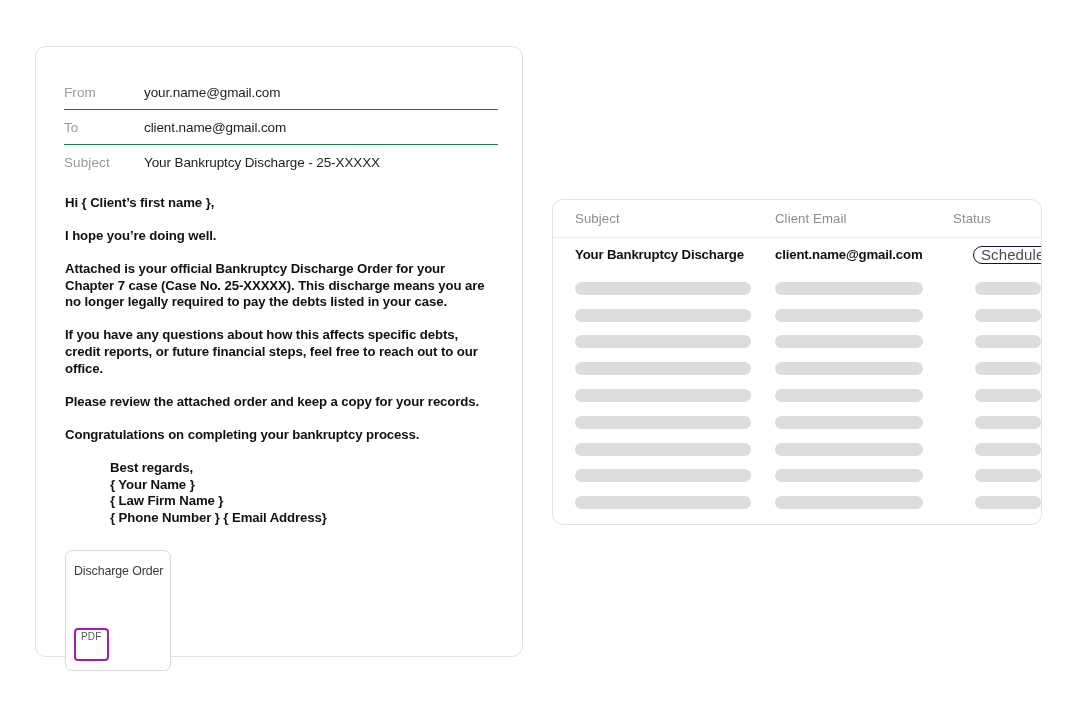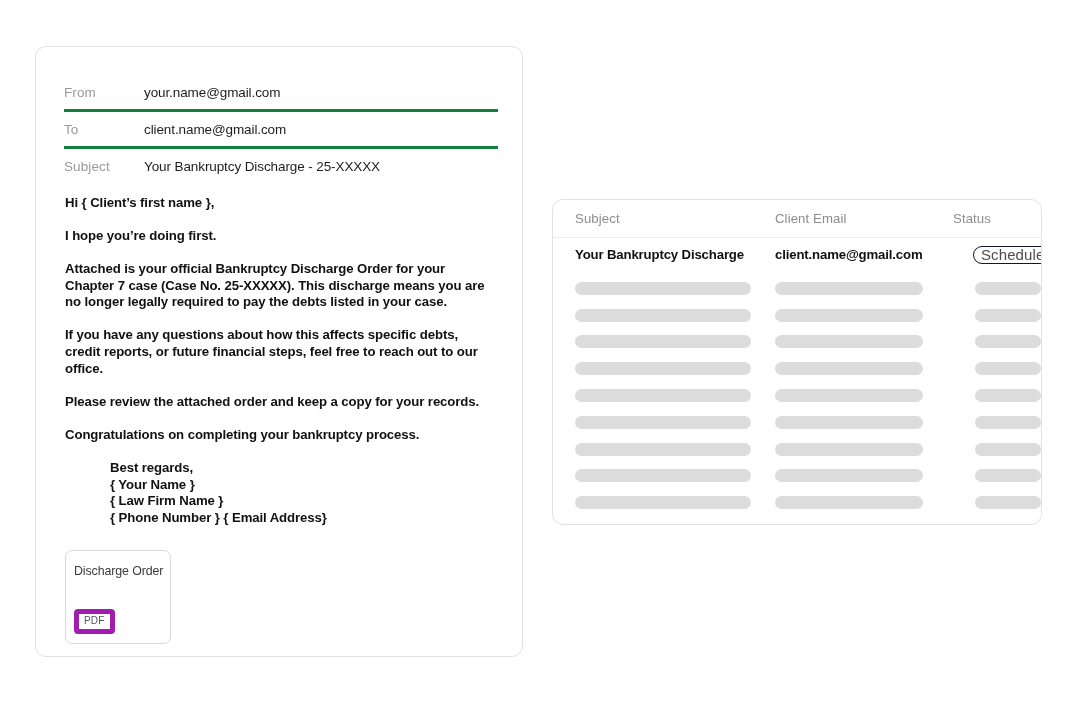--- a/index.html
+++ b/index.html
@@ -32,21 +32,21 @@
   .fields {
     position: absolute;
     left: 28px;
     top: 28px;
     width: 434px;
   }
   .field-row {
     display: flex;
     align-items: center;
     height: 34px;
-    border-bottom: 3px solid #15803d;
+    border-bottom: 1px solid #15803d;
   }
   .field-row.last {
     border-bottom: none;
   }
   .field-label {
     width: 80px;
     flex: 0 0 80px;
     font-size: 13.5px;
     color: #9a9a9a;
     letter-spacing: 0.1px;
@@ -78,42 +78,42 @@
   .para.sig .sigline {
     display: block;
     padding-left: 45px;
   }
 
   .attachment {
     position: absolute;
     left: 29px;
     top: 503px;
     width: 106px;
-    height: 94px;
+    height: 121px;
     box-sizing: border-box;
     border: 1px solid #d8d8d8;
     border-radius: 7px;
     background: #ffffff;
   }
   .attachment-title {
     position: absolute;
     left: 8px;
     top: 13px;
     font-size: 12.4px;
     color: #3a3a3a;
     letter-spacing: -0.1px;
     white-space: nowrap;
   }
   .pdf-pill {
     position: absolute;
     left: 8px;
     bottom: 9px;
-    border: 5px solid #a21caf;
+    border: 2px solid #a21caf;
     border-radius: 4px;
-    padding: 1px 5px 2px 5px;
+    padding: 1px 5px 16px 5px;
     font-size: 10px;
     color: #555555;
     line-height: 12px;
     letter-spacing: 0.2px;
   }
 
   
   .queue-panel {
     position: absolute;
     left: 552px;
@@ -218,21 +218,21 @@
       <div class="field-value">client.name@gmail.com</div>
     </div>
     <div class="field-row last">
       <div class="field-label">Subject</div>
       <div class="field-value">Your Bankruptcy Discharge - 25-XXXXX</div>
     </div>
   </div>
 
   <div class="body-text">
     <p class="para">Hi { Client’s first name },</p>
-    <p class="para">I hope you’re doing first.</p>
+    <p class="para">I hope you’re doing well.</p>
     <p class="para">Attached is your official Bankruptcy Discharge Order for your Chapter 7 case (Case No. 25-XXXXX). This discharge means you are no longer legally required to pay the debts listed in your case.</p>
     <p class="para">If you have any questions about how this affects specific debts, credit reports, or future financial steps, feel free to reach out to our office.</p>
     <p class="para">Please review the attached order and keep a copy for your records.</p>
     <p class="para">Congratulations on completing your bankruptcy process.</p>
     <p class="para sig">
       <span class="sigline">Best regards,</span>
       <span class="sigline">{ Your Name }</span>
       <span class="sigline">{ Law Firm Name }</span>
       <span class="sigline">{ Phone Number }  { Email Address}</span>
     </p>

